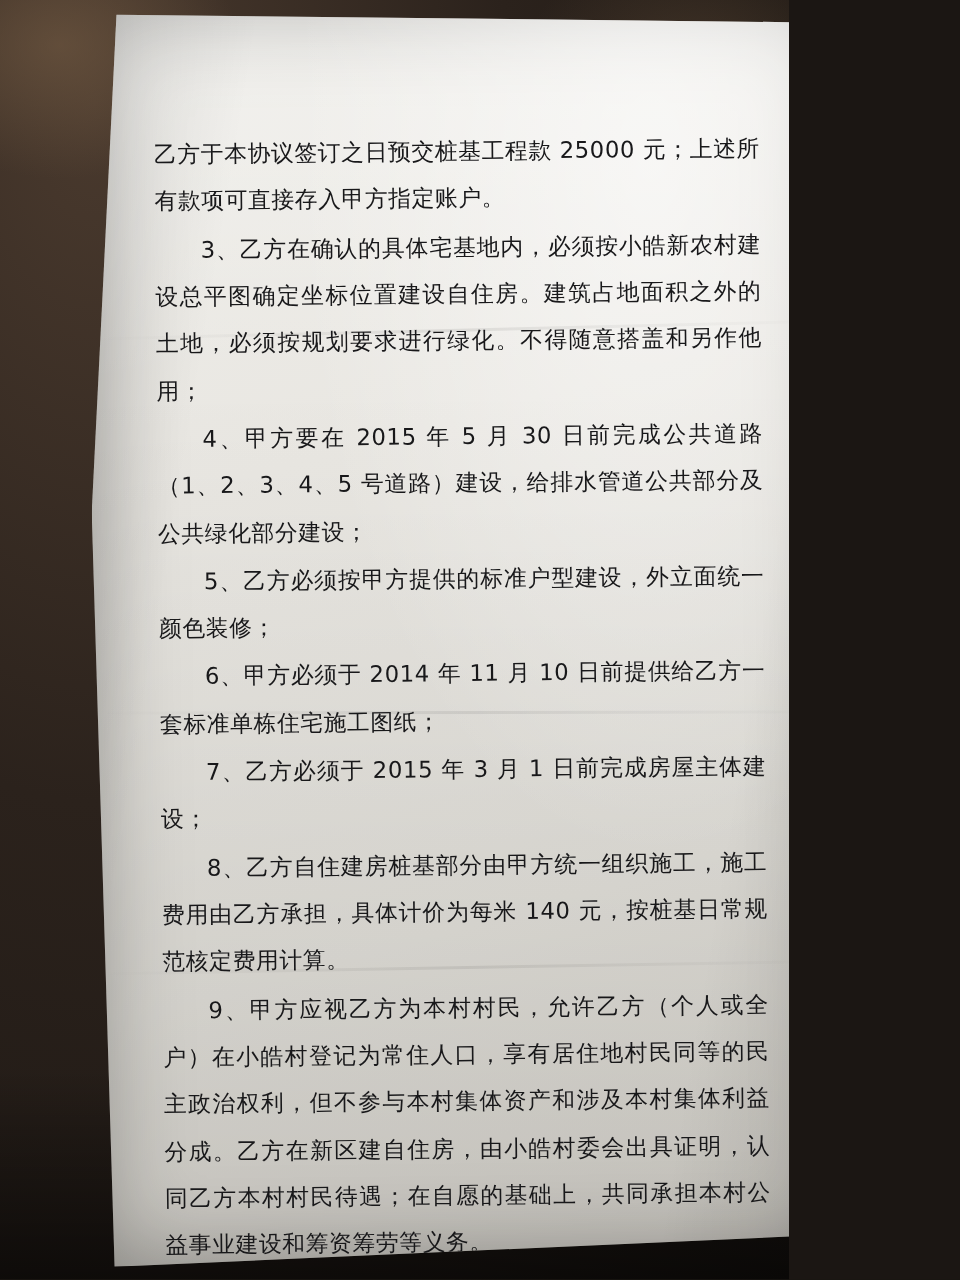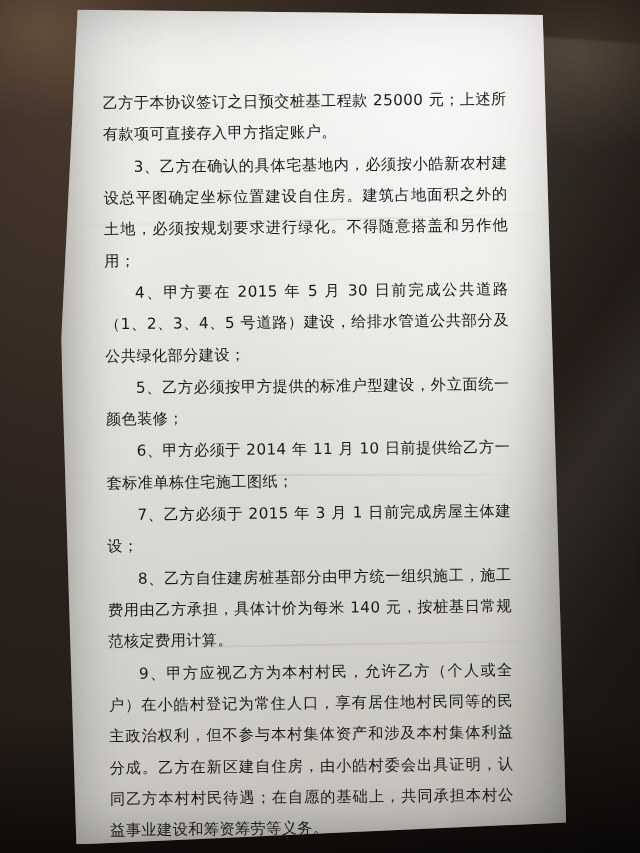--- a/index.html
+++ b/index.html
@@ -10,21 +10,21 @@
   body {
     width: 640px;
     height: 853px;
     overflow: hidden;
     font-family: "DejaVu Sans", "Liberation Sans", sans-serif;
   }
 
   
   #scene {
     position: relative;
-    width: 640px;
+    width: 526px;
     height: 853px;
     background:
       radial-gradient(ellipse at 12% 8%, #4a3a2e 0%, #2b221c 42%, #171310 100%);
     overflow: hidden;
   }
 
   
   .bg-blotch {
     position: absolute;
     pointer-events: none;

